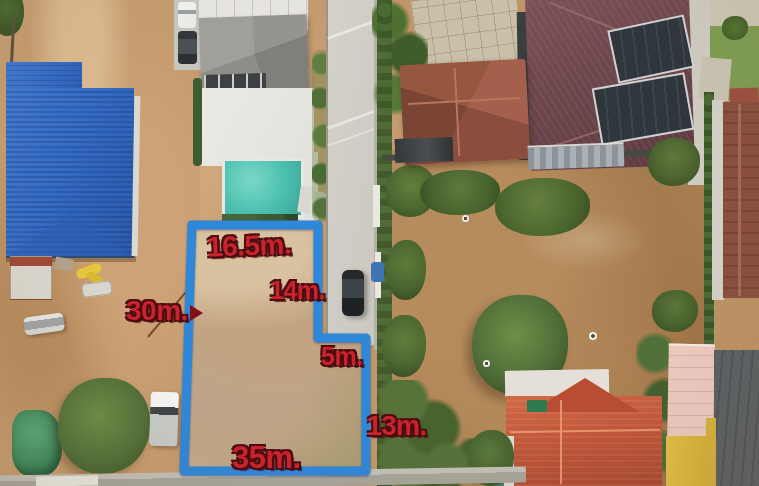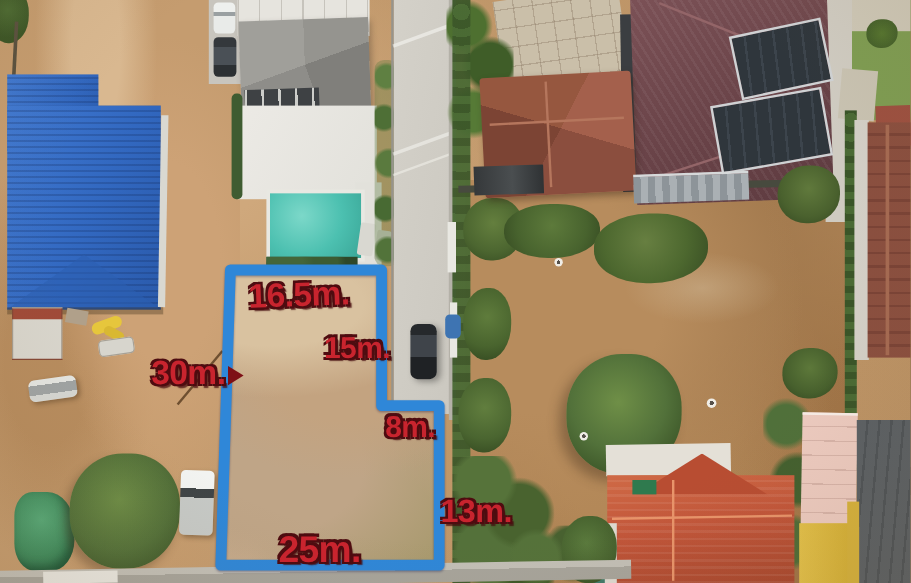--- a/index.html
+++ b/index.html
@@ -188,21 +188,21 @@
     radial-gradient(ellipse at 42% 92%, #a99a6f 0 8%, transparent 18%),
     radial-gradient(ellipse at 35% 72%, #b89a78 0 12%, transparent 25%),#cdb191;"></div>
 
   <svg class="abs" width="759" height="486" viewBox="0 0 759 486" style="left:0;top:0;z-index:40;filter:drop-shadow(0 1px 1px rgba(0,0,60,.35));">
     <polygon points="192,225 318,225 318,338 366,338 366,471 184,471" fill="none" stroke="#2f87d8" stroke-width="9" stroke-linejoin="round"></polygon>
   </svg>
 
   <div class="abs" style="left:0;top:0;width:759px;height:486px;z-index:45;pointer-events:none;background:radial-gradient(ellipse at 50% 40%, transparent 62%, rgba(120,90,50,.12));"></div>
 
   <div class="mlabel" style="left:207px;top:232px;font-size:28px;transform:rotate(-2deg);">16.5m.</div>
-  <div class="mlabel" style="left:270px;top:278px;font-size:25px;">15m.</div>
+  <div class="mlabel" style="left:270px;top:278px;font-size:25px;">14m.</div>
   <div class="mlabel" style="left:126px;top:297px;font-size:28px;">
     <span>30m.</span><span style="display:inline-block;width:0;height:0;border-left:13px solid #7e1016;border-top:8px solid transparent;border-bottom:8px solid transparent;margin-left:2px;vertical-align:middle;"></span>
   </div>
-  <div class="mlabel" style="left:321px;top:344px;font-size:25px;">8m.</div>
-  <div class="mlabel" style="left:232px;top:442px;font-size:31px;">25m.</div>
+  <div class="mlabel" style="left:321px;top:344px;font-size:25px;">5m.</div>
+  <div class="mlabel" style="left:232px;top:442px;font-size:31px;">35m.</div>
   <div class="mlabel" style="left:367px;top:413px;font-size:27px;">13m.</div>
 
 </div>
 
 </body></html>

